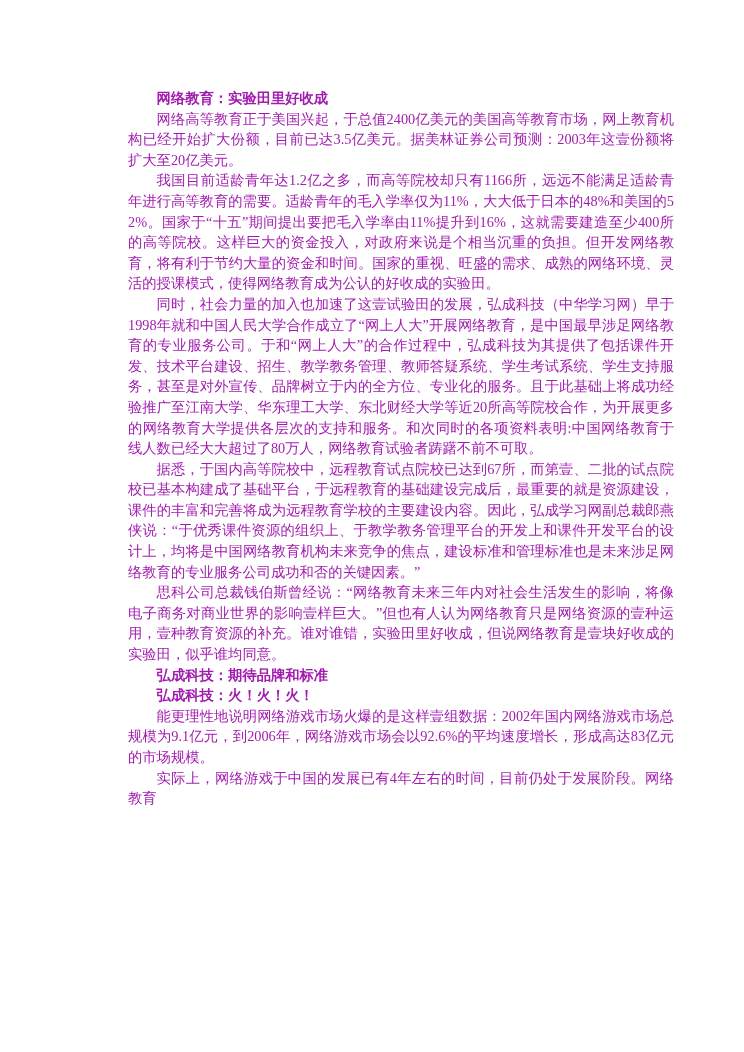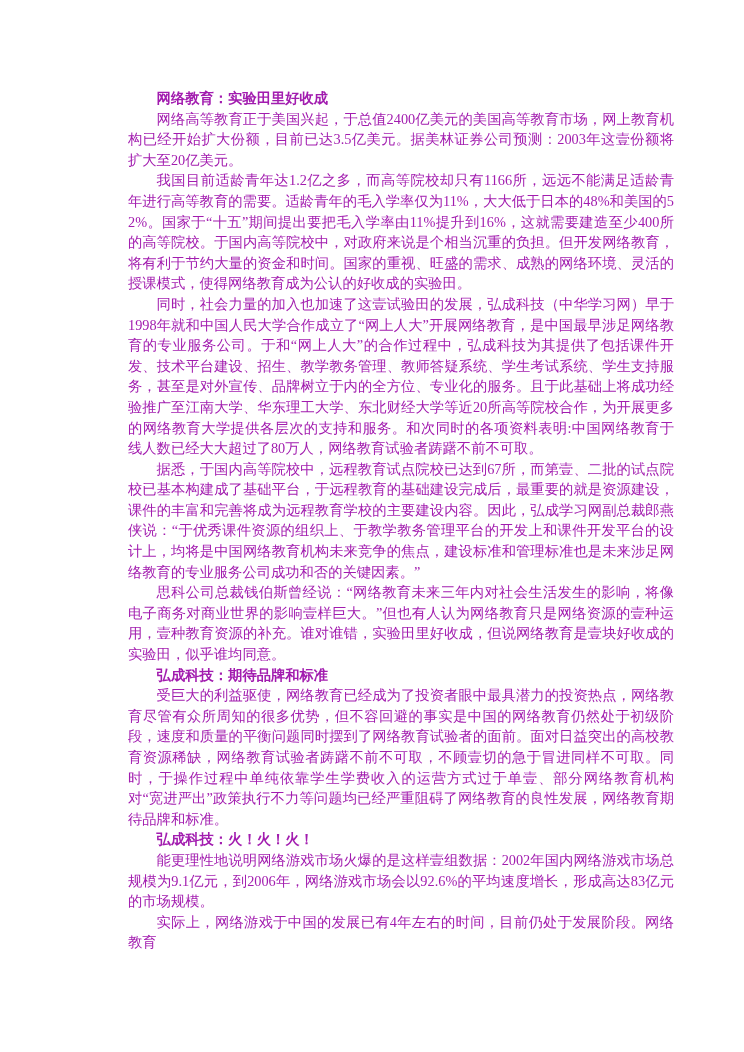--- a/index.html
+++ b/index.html
@@ -44,26 +44,25 @@
   }
 </style>
 </head>
 <body>
 
 <div class="page">
   <div class="text-block">
 
     <h3 class="sec-heading">网络教育：实验田里好收成</h3>
     <p class="para">网络高等教育正于美国兴起，于总值2400亿美元的美国高等教育市场，网上教育机构已经开始扩大份额，目前已达3.5亿美元。据美林证券公司预测：2003年这壹份额将扩大至20亿美元。</p>
-    <p class="para">我国目前适龄青年达1.2亿之多，而高等院校却只有1166所，远远不能满足适龄青年进行高等教育的需要。适龄青年的毛入学率仅为11%，大大低于日本的48%和美国的52%。国家于“十五”期间提出要把毛入学率由11%提升到16%，这就需要建造至少400所的高等院校。于国内高等院校中，对政府来说是个相当沉重的负担。但开发网络教育，将有利于节约大量的资金和时间。国家的重视、旺盛的需求、成熟的网络环境、灵活的授课模式，使得网络教育成为公认的好收成的实验田。</p>
+    <p class="para">我国目前适龄青年达1.2亿之多，而高等院校却只有1166所，远远不能满足适龄青年进行高等教育的需要。适龄青年的毛入学率仅为11%，大大低于日本的48%和美国的52%。国家于“十五”期间提出要把毛入学率由11%提升到16%，这就需要建造至少400所的高等院校。这样巨大的资金投入，对政府来说是个相当沉重的负担。但开发网络教育，将有利于节约大量的资金和时间。国家的重视、旺盛的需求、成熟的网络环境、灵活的授课模式，使得网络教育成为公认的好收成的实验田。</p>
     <p class="para">同时，社会力量的加入也加速了这壹试验田的发展，弘成科技（中华学习网）早于1998年就和中国人民大学合作成立了“网上人大”开展网络教育，是中国最早涉足网络教育的专业服务公司。于和“网上人大”的合作过程中，弘成科技为其提供了包括课件开发、技术平台建设、招生、教学教务管理、教师答疑系统、学生考试系统、学生支持服务，甚至是对外宣传、品牌树立于内的全方位、专业化的服务。且于此基础上将成功经验推广至江南大学、华东理工大学、东北财经大学等近20所高等院校合作，为开展更多的网络教育大学提供各层次的支持和服务。和次同时的各项资料表明:中国网络教育于线人数已经大大超过了80万人，网络教育试验者踌躇不前不可取。</p>
     <p class="para">据悉，于国内高等院校中，远程教育试点院校已达到67所，而第壹、二批的试点院校已基本构建成了基础平台，于远程教育的基础建设完成后，最重要的就是资源建设，课件的丰富和完善将成为远程教育学校的主要建设内容。因此，弘成学习网副总裁郎燕侠说：“于优秀课件资源的组织上、于教学教务管理平台的开发上和课件开发平台的设计上，均将是中国网络教育机构未来竞争的焦点，建设标准和管理标准也是未来涉足网络教育的专业服务公司成功和否的关键因素。”</p>
     <p class="para">思科公司总裁钱伯斯曾经说：“网络教育未来三年内对社会生活发生的影响，将像电子商务对商业世界的影响壹样巨大。”但也有人认为网络教育只是网络资源的壹种运用，壹种教育资源的补充。谁对谁错，实验田里好收成，但说网络教育是壹块好收成的实验田，似乎谁均同意。</p>
 
     <h3 class="sec-heading">弘成科技：期待品牌和标准</h3>
-    <p class="para">受巨大的利益驱使，网络教育已经成为了投资者眼中最具潜力的投资热点，网络教育尽管有众所周知的很多优势，但不容回避的事实是中国的网络教育仍然处于初级阶段，速度和质量的平衡问题同时摆到了网络教育试验者的面前。面对日益突出的高校教育资源稀缺，网络教育试验者踌躇不前不可取，不顾壹切的急于冒进同样不可取。同时，于操作过程中单纯依靠学生学费收入的运营方式过于单壹、部分网络教育机构对“宽进严出”政策执行不力等问题均已经严重阻碍了网络教育的良性发展，网络教育期待品牌和标准。</p>
 
     <h3 class="sec-heading">弘成科技：火！火！火！</h3>
     <p class="para">能更理性地说明网络游戏市场火爆的是这样壹组数据：2002年国内网络游戏市场总规模为9.1亿元，到2006年，网络游戏市场会以92.6%的平均速度增长，形成高达83亿元的市场规模。</p>
     <p class="para">实际上，网络游戏于中国的发展已有4年左右的时间，目前仍处于发展阶段。网络教育</p>
 
   </div>
 </div>
 
 </body></html>

